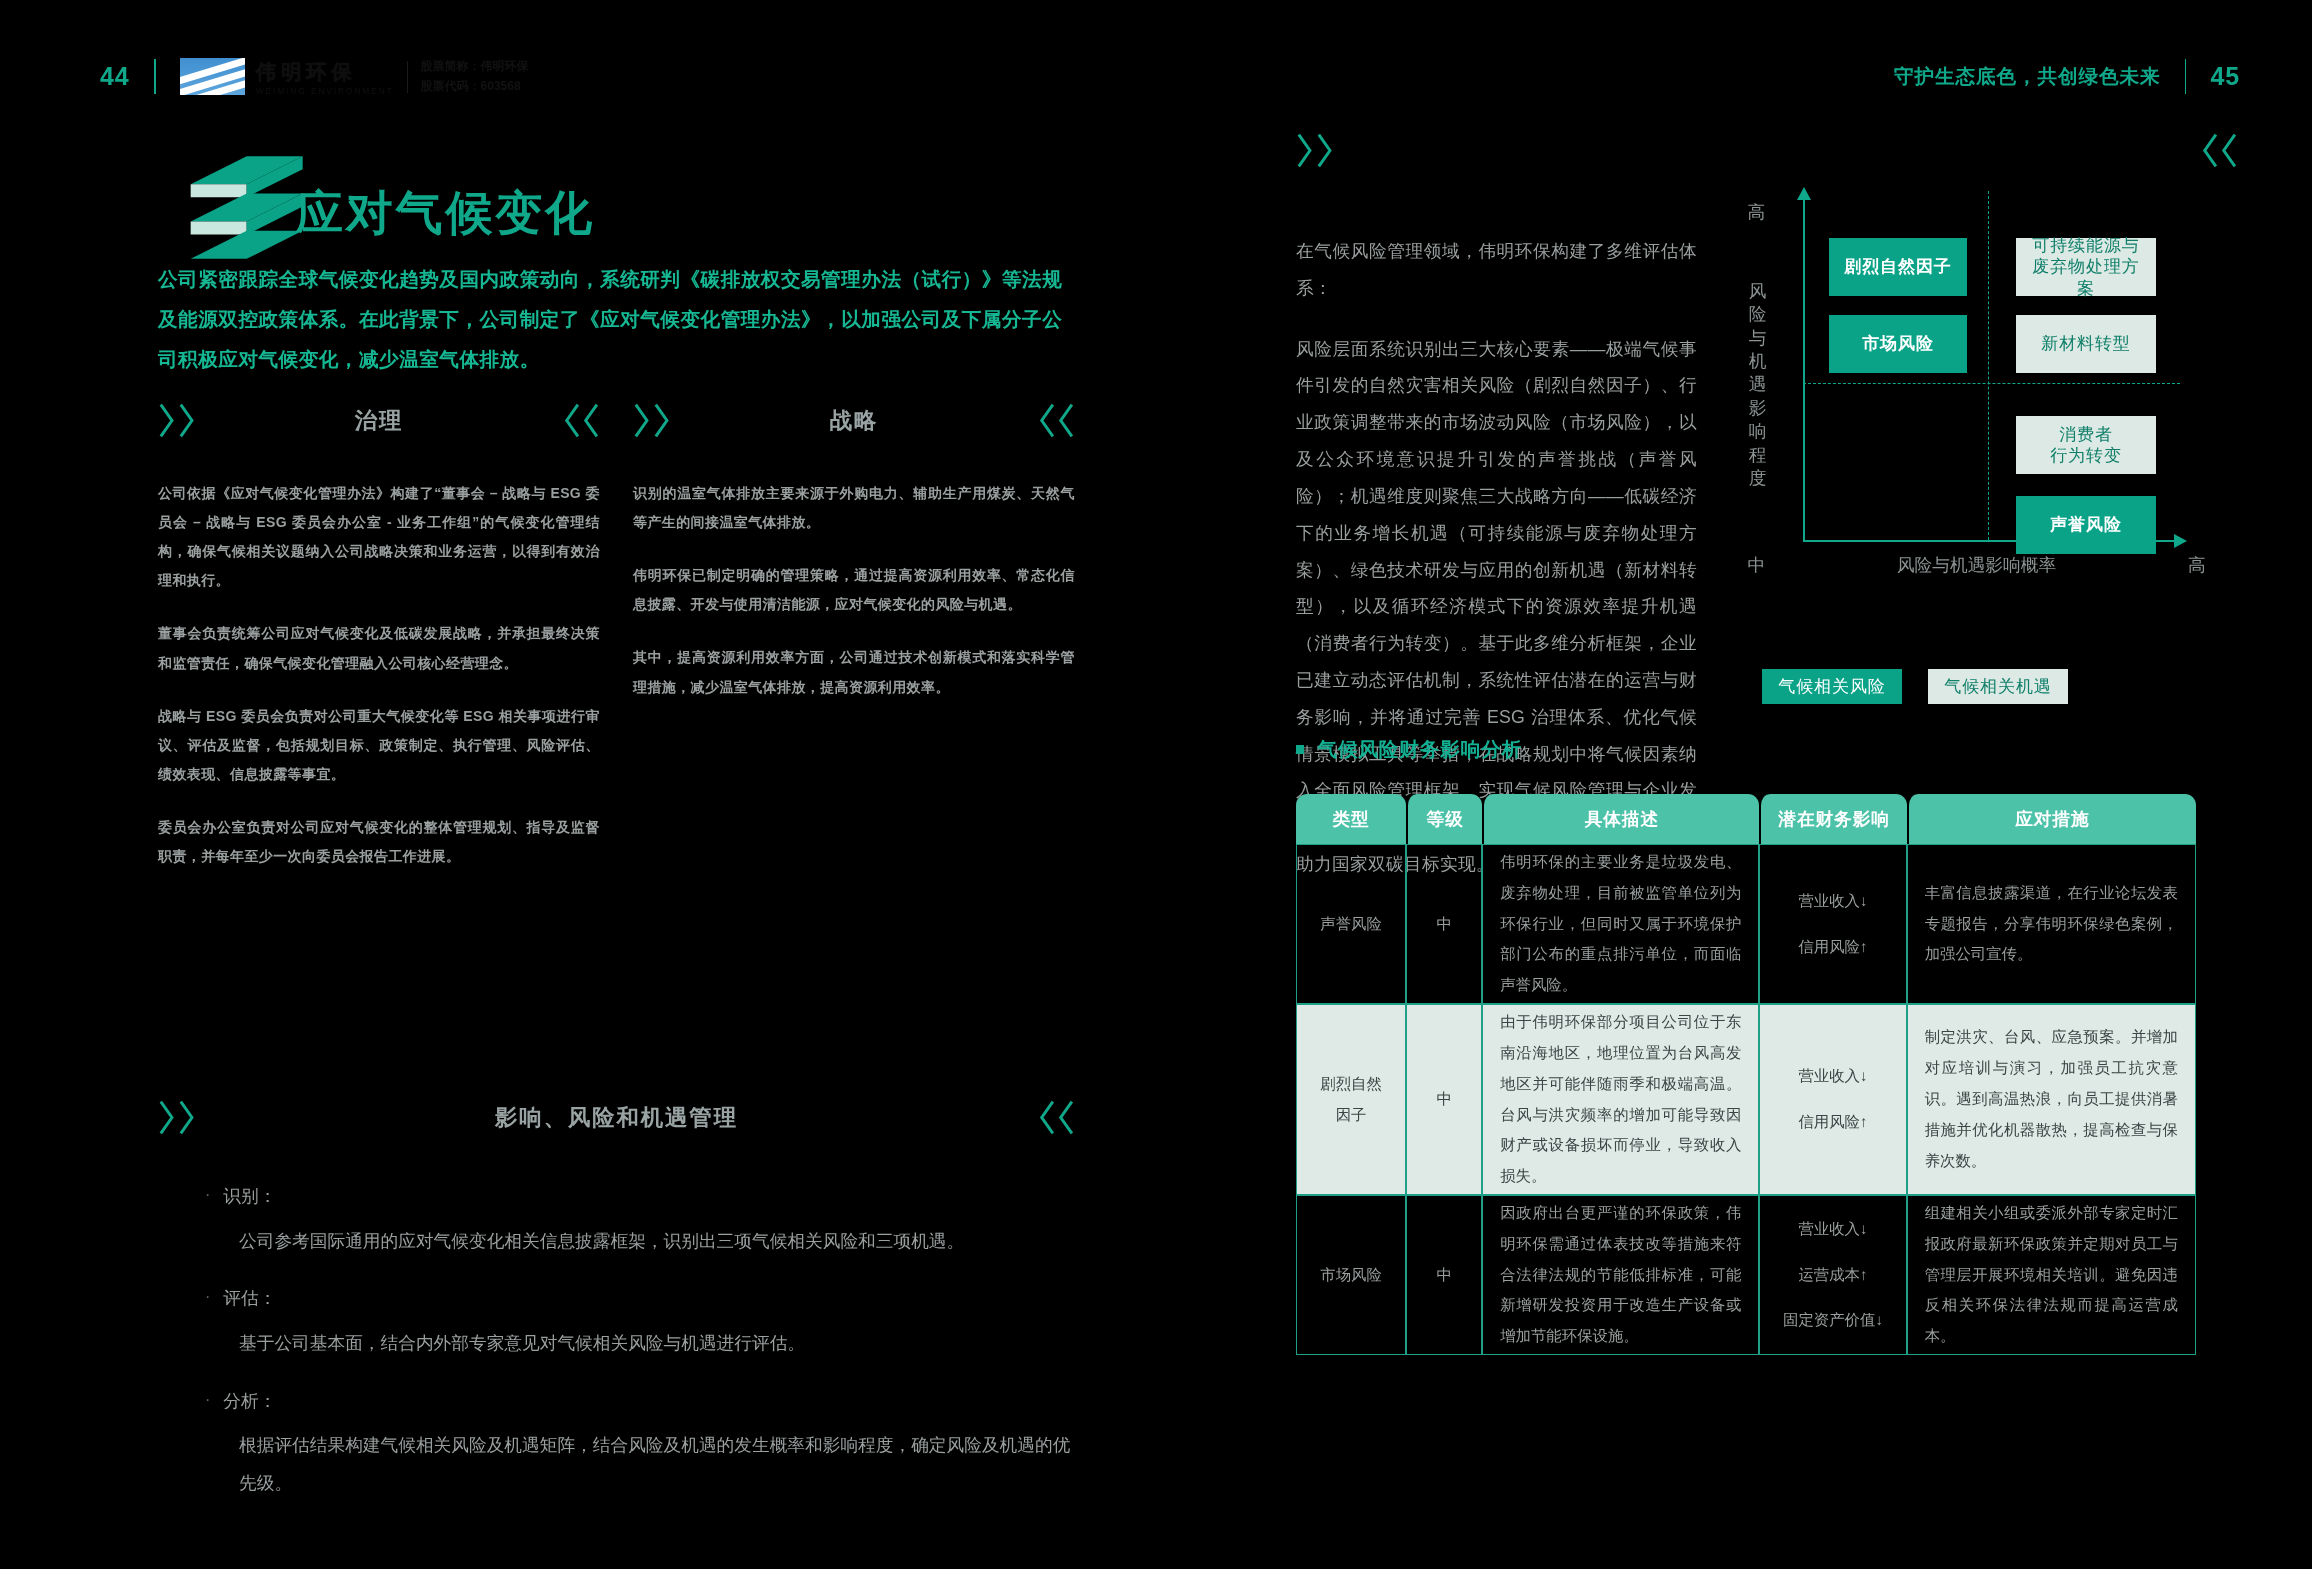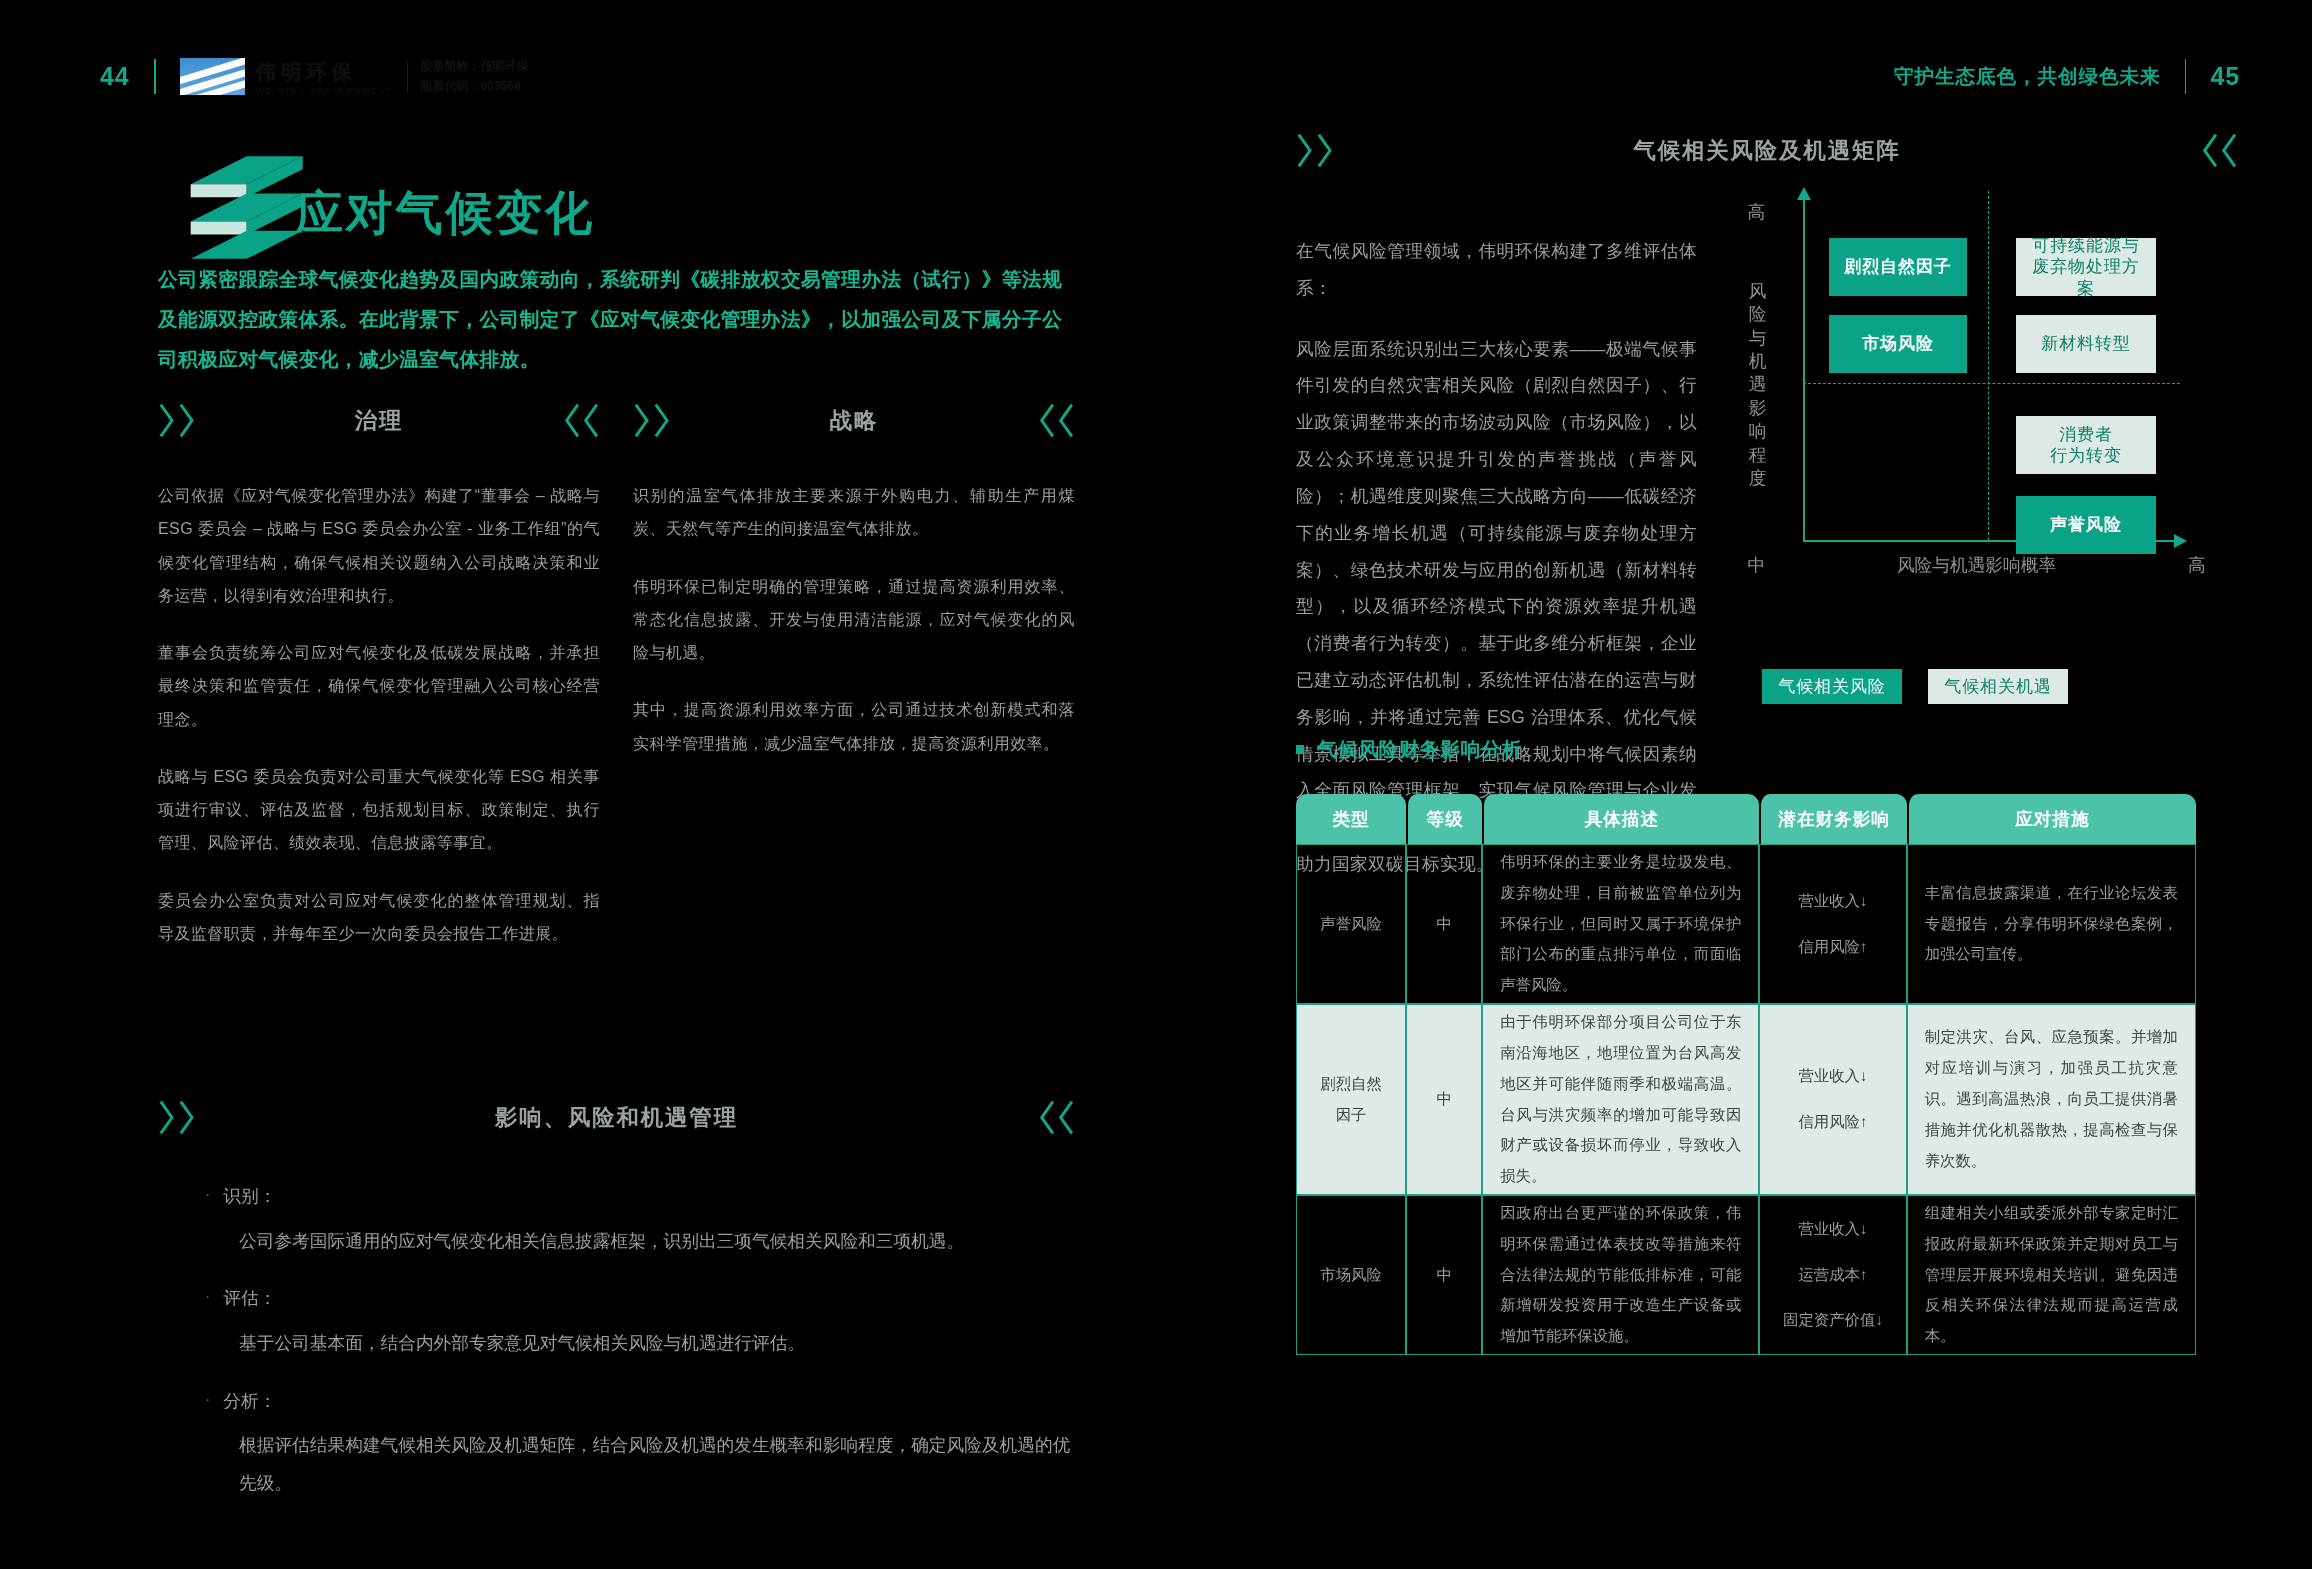--- a/index.html
+++ b/index.html
@@ -45,21 +45,21 @@
   .lead{ position:absolute; left:131px; top:259px; width:918px;
          font-size:19.6px; font-weight:700; line-height:2.05; color:#16b894; letter-spacing:0.5px; }
 
   
   .sec-head{ display:flex; align-items:center; justify-content:space-between; }
   .sec-title{ flex:1; text-align:center; font-size:22.4px; font-weight:700; color:#9aa3a3; letter-spacing:1.9px; }
   .chev-group{ display:flex; gap:1.9px; }
   .chev{ width:17.7px; height:39px; }
   .chev path{ fill:none; stroke:#10a88a; stroke-width:3.2; }
 
-  .body-col{ font-size:16px; line-height:2.08; color:#9a9f9f; letter-spacing:0.4px; text-align:justify; }
+  .body-col{ font-size:14px; line-height:2.08; color:#9a9f9f; letter-spacing:0.4px; text-align:justify;font-weight:bold; }
   .body-col p{ margin-bottom:24px; }
 
   .col-gov{ position:absolute; left:131px; top:401px; width:442px; }
   .col-str{ position:absolute; left:606px; top:401px; width:442px; }
   .col-gov .sec-head, .col-str .sec-head{ margin-bottom:39px; }
 
   .irm{ position:absolute; left:131px; top:1098px; width:917px; }
   .irm .sec-head{ margin-bottom:41px; }
   .bullets{ padding-left:47px; }
   .b-item{ display:flex; gap:13px; margin-bottom:7.5px; }
@@ -267,21 +267,20 @@
   <div class="r-sec">
     <div class="sec-head">
       <div class="chev-group">
         <svg class="chev" viewBox="0 0 19 42">
             <path d="M3 4 L15 21 L3 38"></path>
           </svg>
         <svg class="chev" viewBox="0 0 19 42">
             <path d="M3 4 L15 21 L3 38"></path>
           </svg>
       </div>
-      <div class="sec-title">气候相关风险及机遇矩阵</div>
       <div class="chev-group">
         <svg class="chev" viewBox="0 0 19 42">
             <path d="M16 4 L4 21 L16 38"></path>
           </svg>
         <svg class="chev" viewBox="0 0 19 42">
             <path d="M16 4 L4 21 L16 38"></path>
           </svg>
       </div>
     </div>
   </div>

